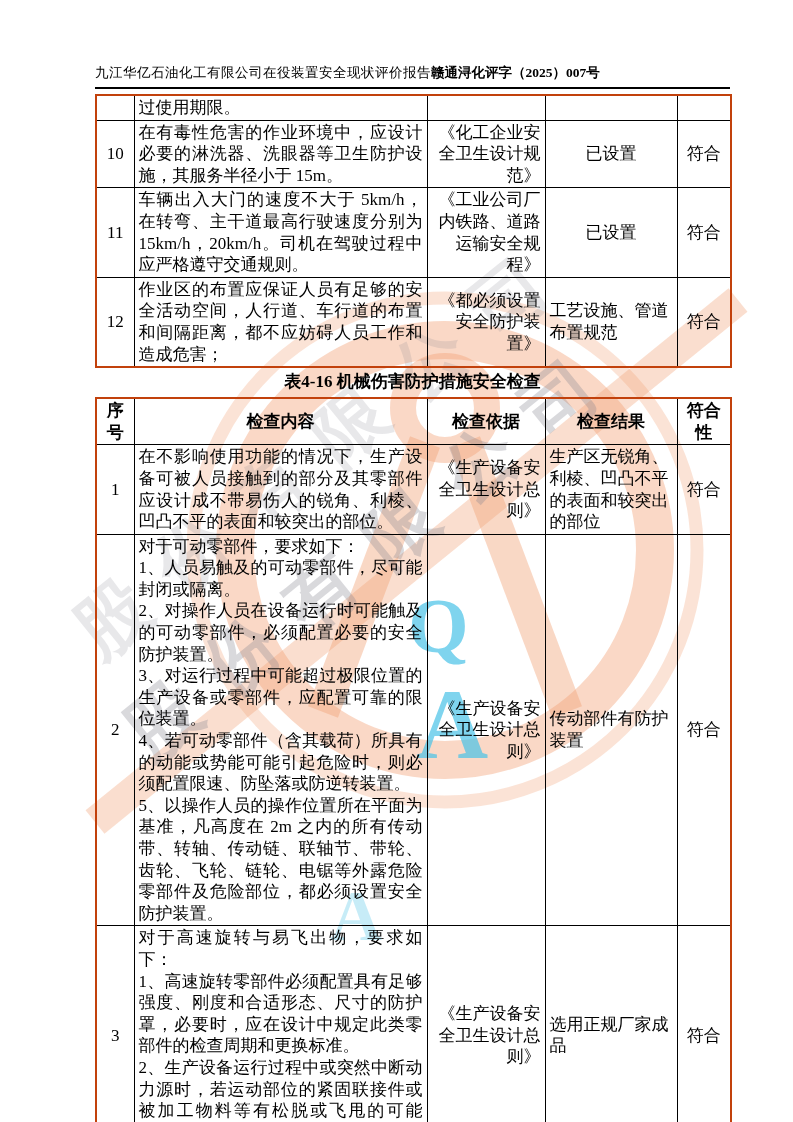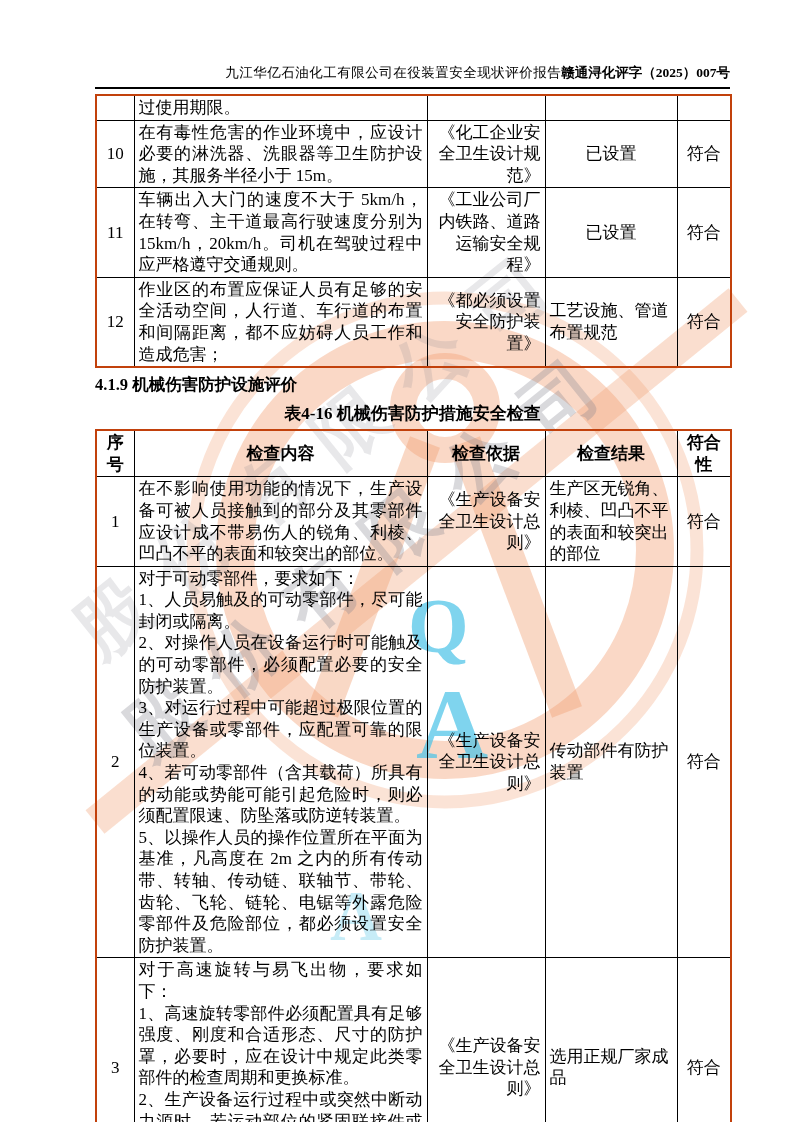--- a/index.html
+++ b/index.html
@@ -8,21 +8,21 @@
     width:793px;height:1122px;
     background:#ffffff;
     margin:0 auto;
     overflow:hidden;
     font-family:"Liberation Serif","DejaVu Serif",serif;
     color:#000;
   }
   .content{position:relative;z-index:2;padding:64px 63px 0 95px;}
   
   .doc-header{
-    display:flex;justify-content:flex-end;align-items:flex-end;
+    display:flex;justify-content:flex-start;align-items:flex-end;
     border-bottom:2px solid #000;
     padding-bottom:5px;
     font-size:13.5px;
   }
   .doc-header .hleft{letter-spacing:.5px;}
   .doc-header .hright{font-weight:bold;}
   
   table.doc-table{
     border-collapse:collapse;table-layout:fixed;
     width:635px;
@@ -125,21 +125,20 @@
             <td class="col-no">12</td>
             <td class="col-content">作业区的布置应保证人员有足够的安全活动空间，人行道、车行道的布置和间隔距离，都不应妨碍人员工作和造成危害；</td>
             <td class="col-basis">《都必须设置安全防护装置》</td>
             <td class="col-result" style="text-align: left;">工艺设施、管道布置规范</td>
             <td class="col-conform">符合</td>
           </tr>
         </tbody>
     </table>
 
 
-    <div class="section-heading">4.1.9 机械伤害防护设施评价</div>
 
     <div class="table-title">表4-16 机械伤害防护措施安全检查</div>
 
     <table class="doc-table" style="margin-top:0;">
       <colgroup>
         <col style="width:38px">
           <col style="width:293px">
           <col style="width:118px">
           <col style="width:132px">
           <col style="width:54px">

